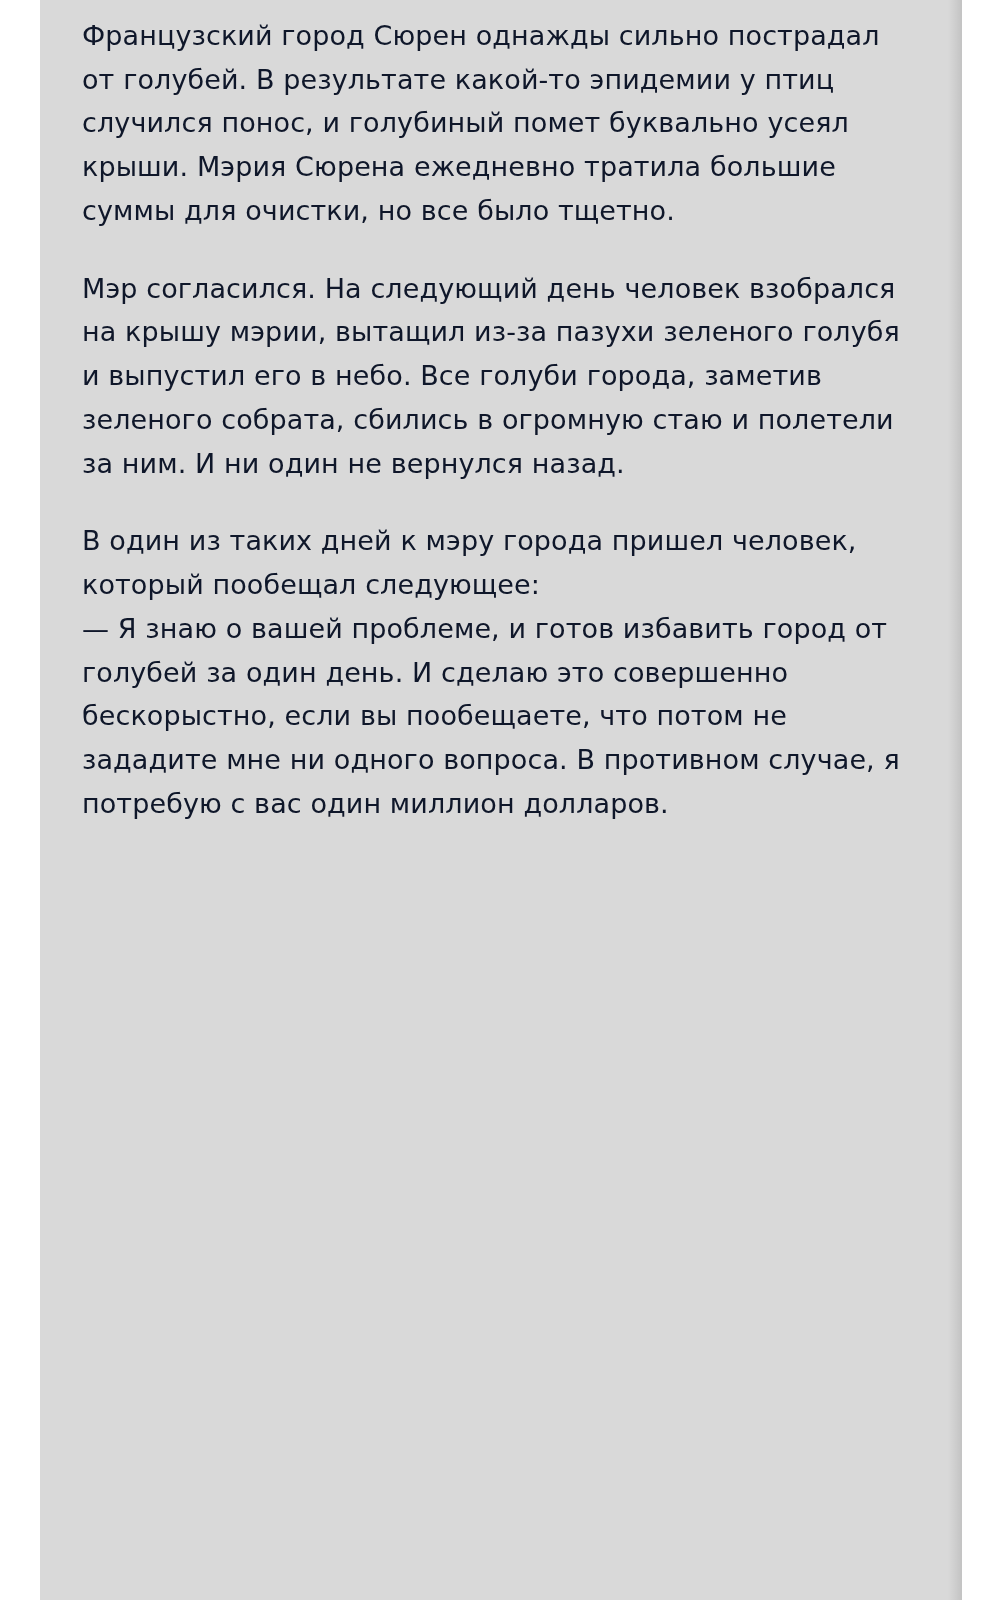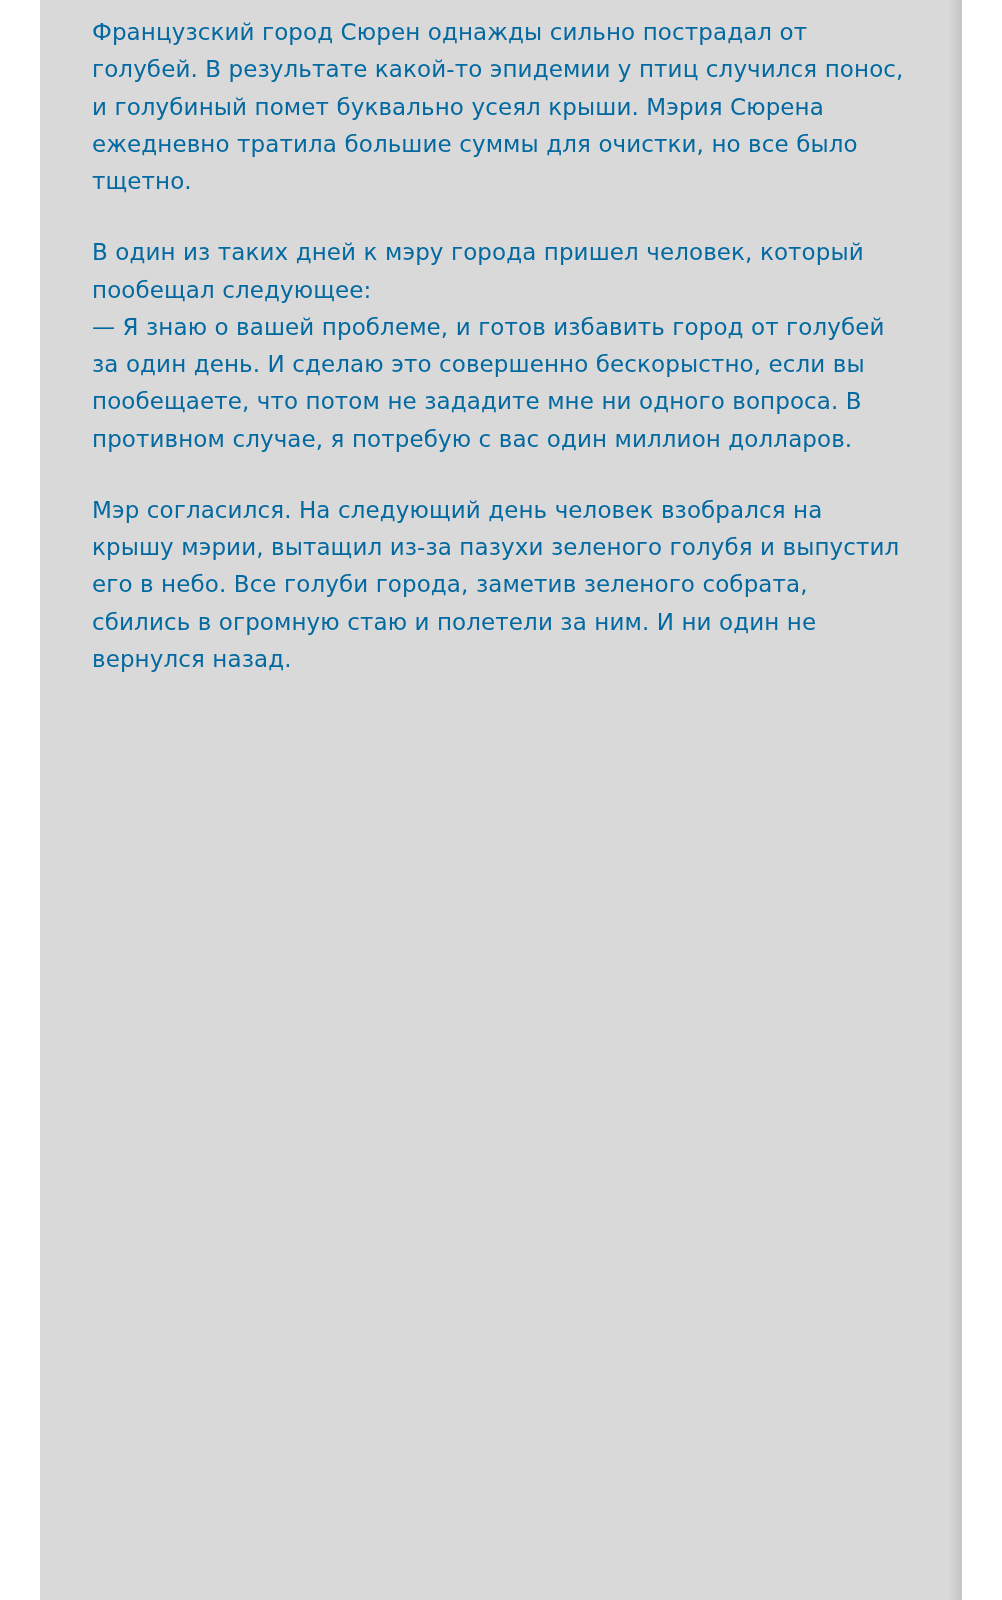--- a/index.html
+++ b/index.html
@@ -53,37 +53,37 @@
     position: absolute;
     left: 40px;
     top: 0;
     width: 922px;
     height: 1600px;
     background: #d9d9d9;
     box-sizing: border-box;
     padding: 14px 52px 0 42px;
   }
   .para {
-    color: #0369a1;
-    font-size: 23px;
+    color: #0f172a;
+    font-size: 27px;
     line-height: 1.62;
-    margin: 0 0 34px 10px;
+    margin: 0 0 34px 0;
     letter-spacing: 0.1px;
     white-space: pre-line;
   }
   .para:last-child {
     margin-bottom: 0;
   }
 </style>
 </head>
 <body>
 
 <div class="page">
   <div class="left-margin"></div>
   <div class="content">
     <p class="para">Французский город Сюрен однажды сильно пострадал от голубей. В результате какой-то эпидемии у птиц случился понос, и голубиный помет буквально усеял крыши. Мэрия Сюрена ежедневно тратила большие суммы для очистки, но все было тщетно.</p>
+    <p class="para">Мэр согласился. На следующий день человек взобрался на крышу мэрии, вытащил из-за пазухи зеленого голубя и выпустил его в небо. Все голуби города, заметив зеленого собрата, сбились в огромную стаю и полетели за ним. И ни один не вернулся назад.</p>
     <p class="para">В один из таких дней к мэру города пришел человек, который пообещал следующее:
 — Я знаю о вашей проблеме, и готов избавить город от голубей за один день. И сделаю это совершенно бескорыстно, если вы пообещаете, что потом не зададите мне ни одного вопроса. В противном случае, я потребую с вас один миллион долларов.</p>
-    <p class="para">Мэр согласился. На следующий день человек взобрался на крышу мэрии, вытащил из-за пазухи зеленого голубя и выпустил его в небо. Все голуби города, заметив зеленого собрата, сбились в огромную стаю и полетели за ним. И ни один не вернулся назад.</p>
   </div>
   <div class="right-shadow"></div>
   <div class="right-margin"></div>
 </div>
 
 </body></html>

